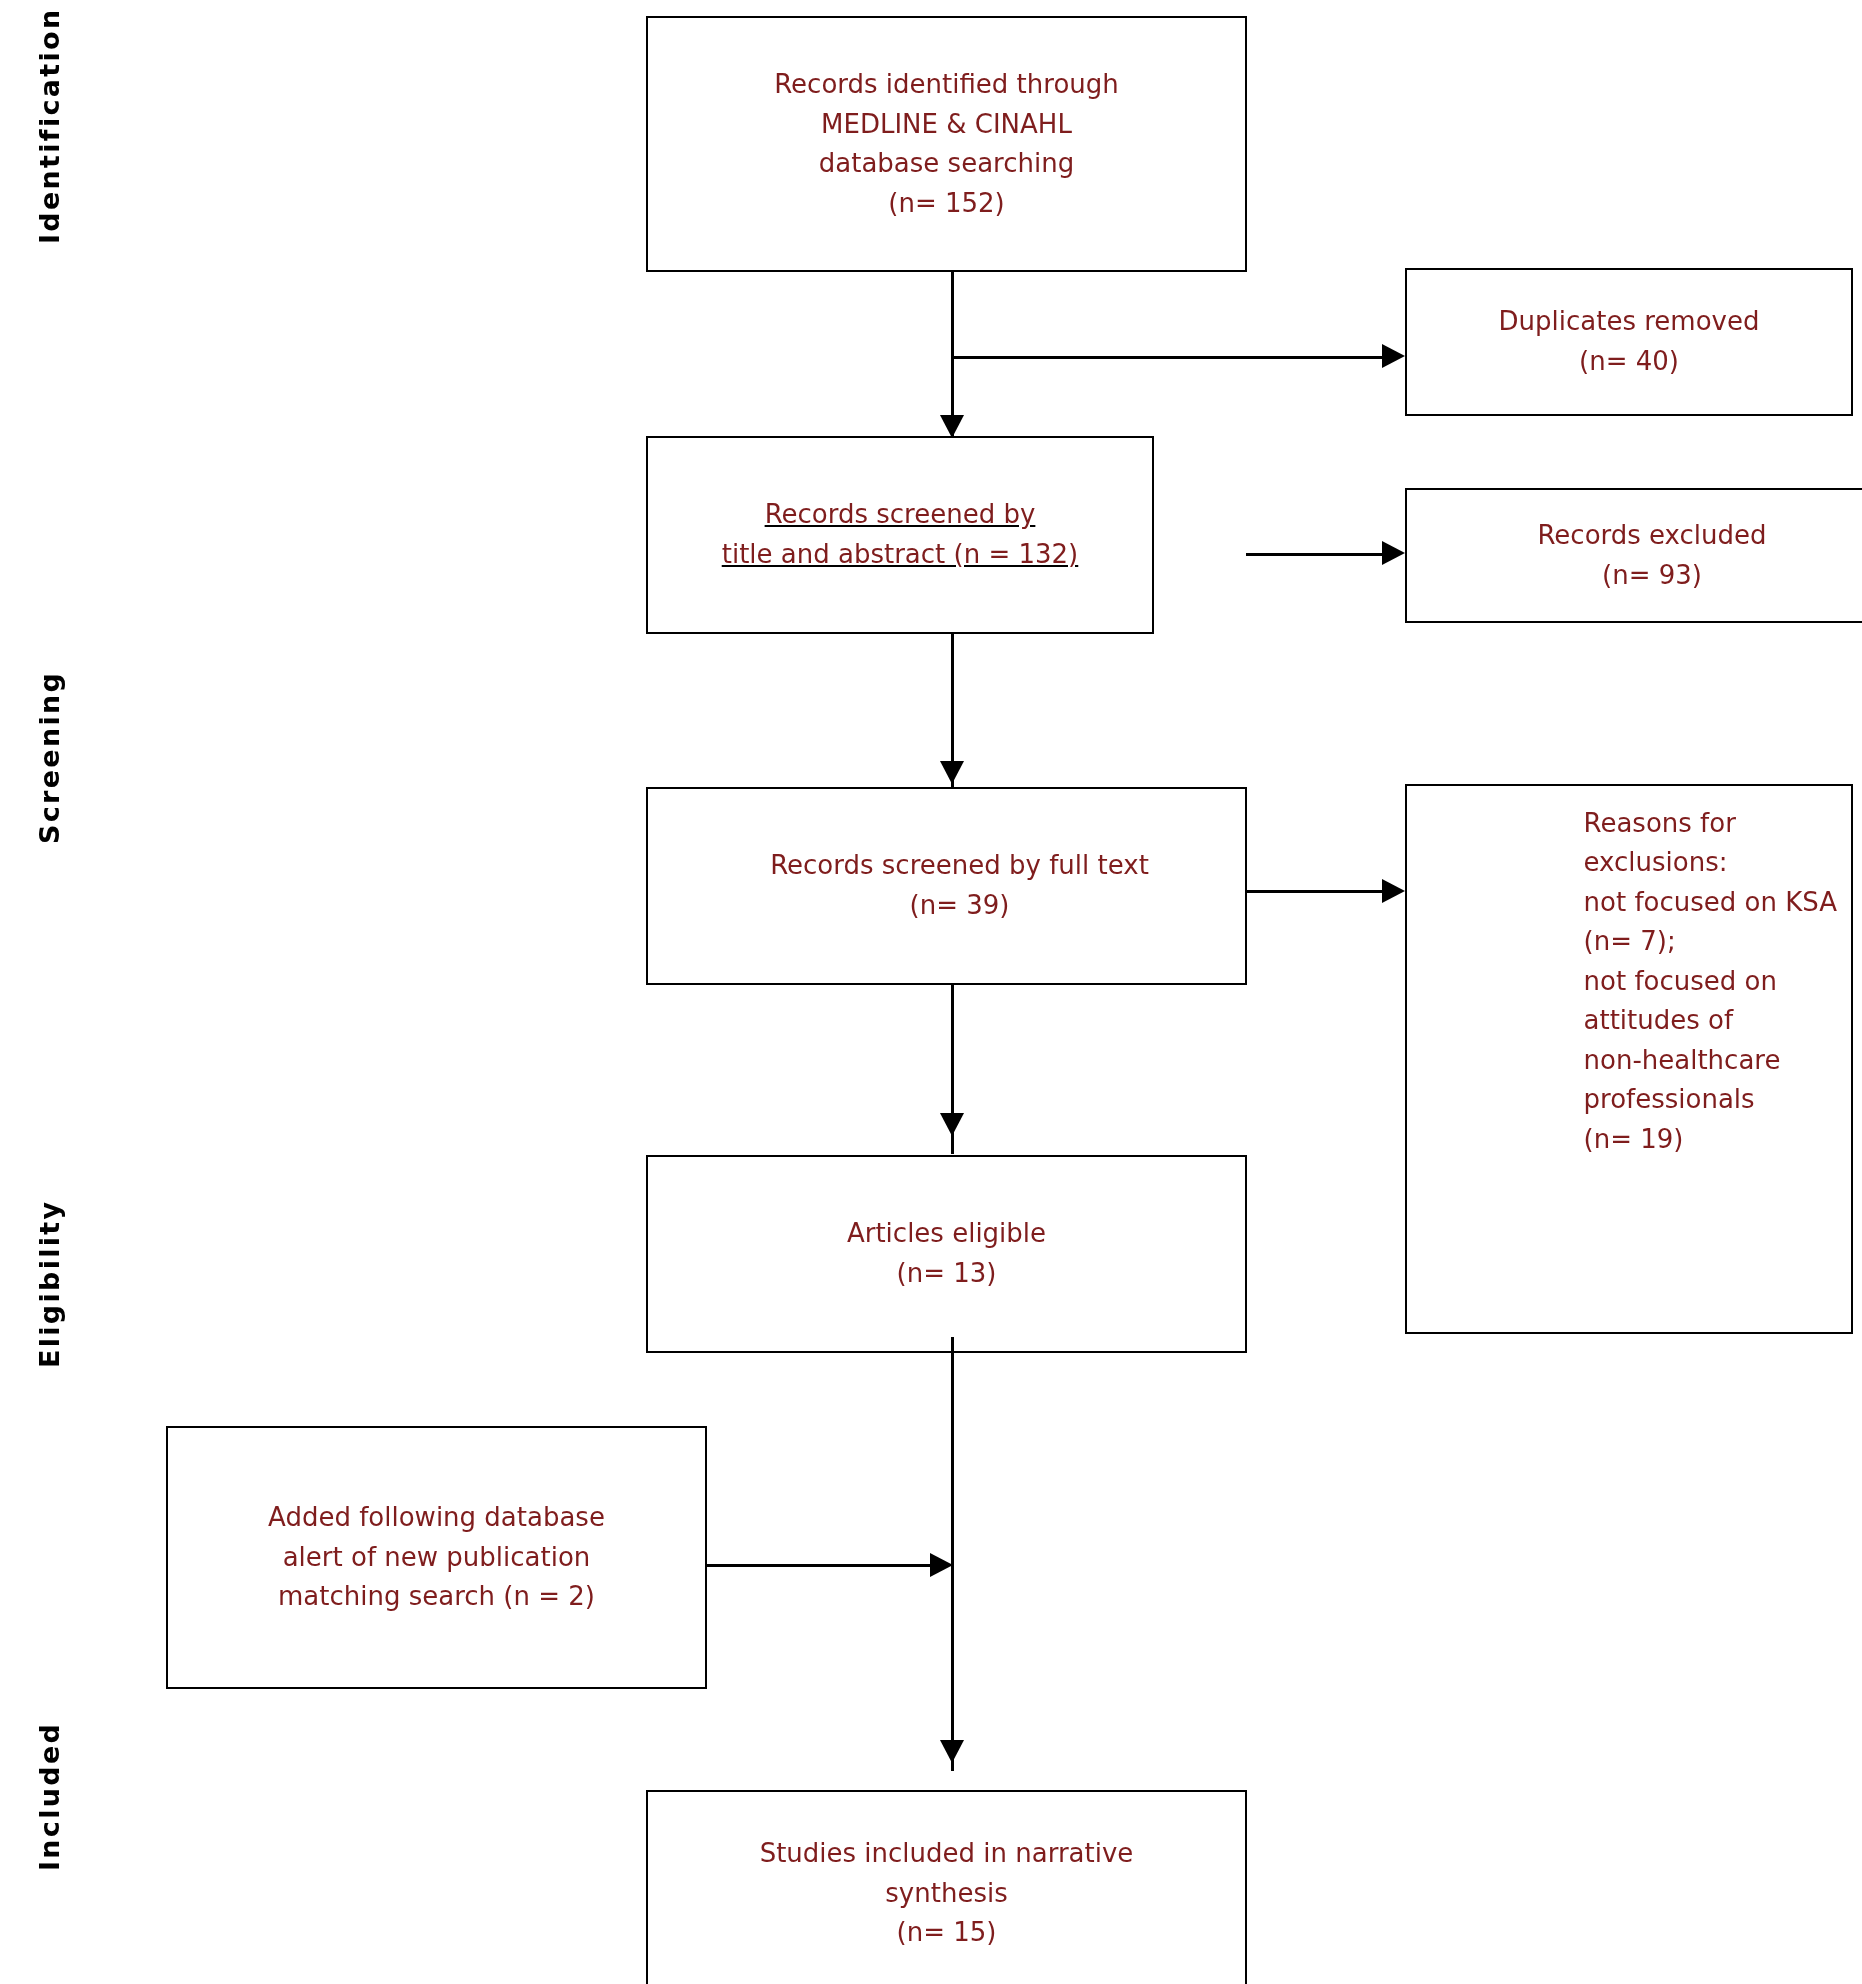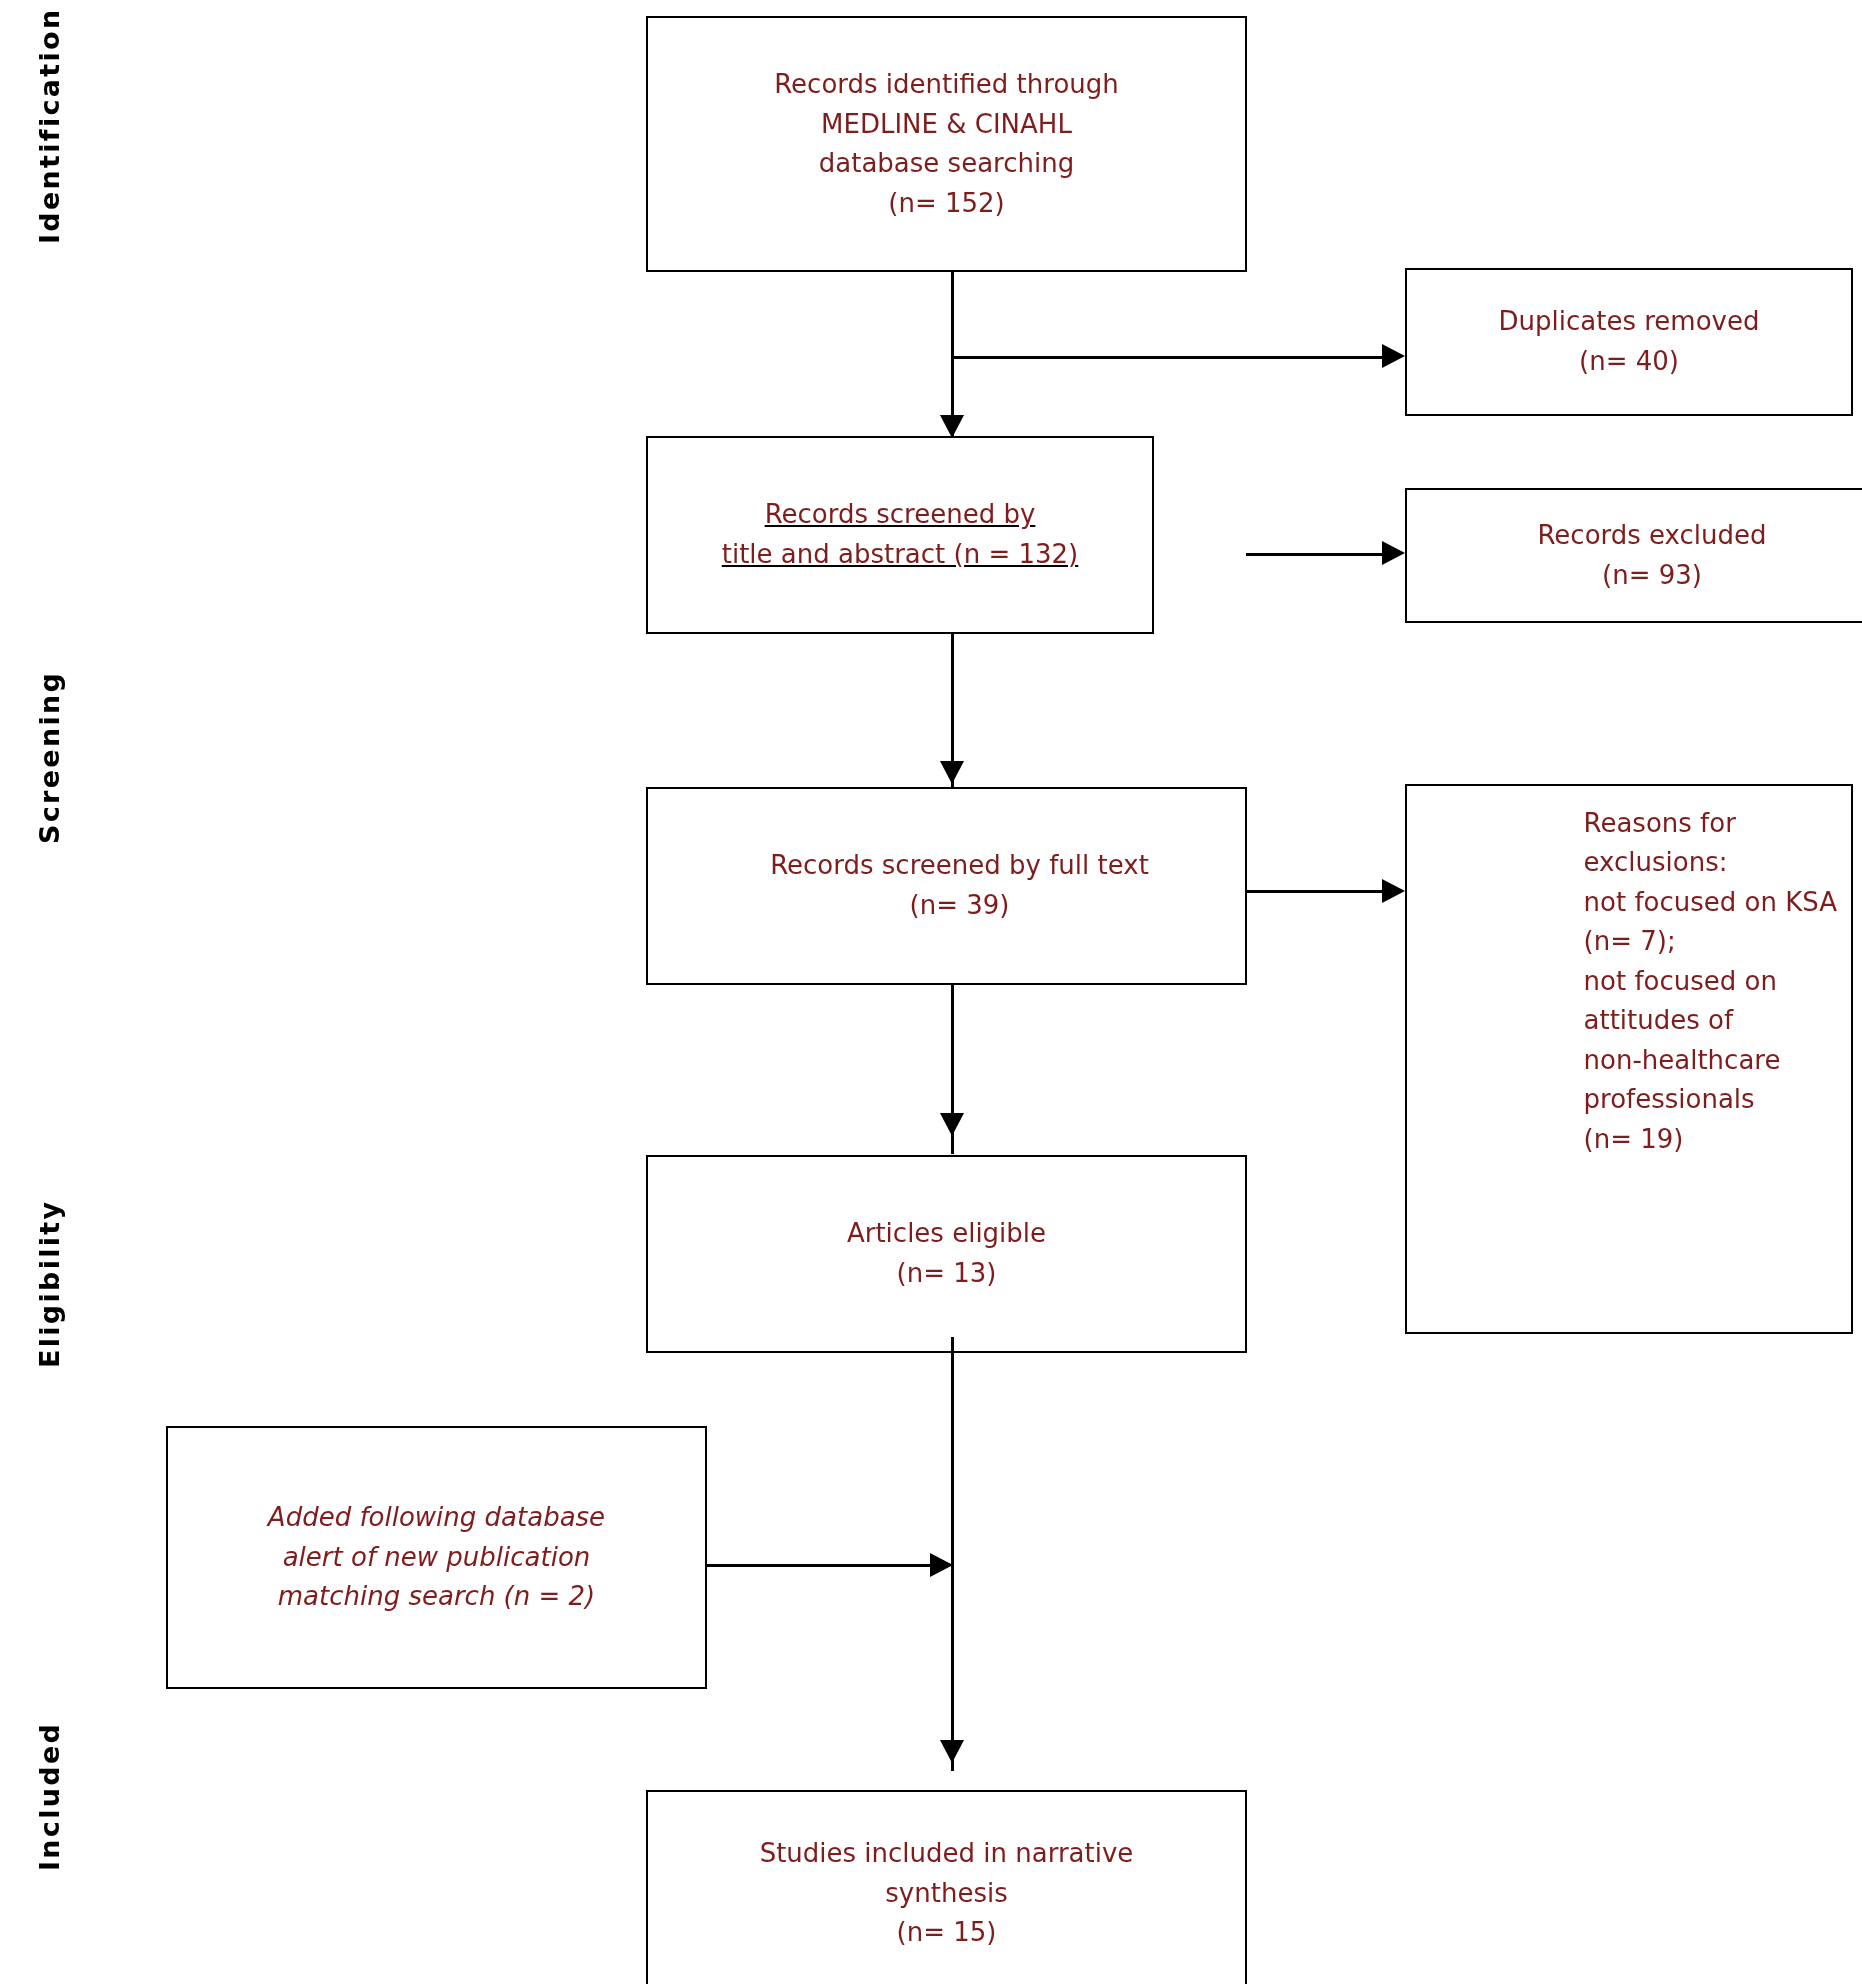--- a/index.html
+++ b/index.html
@@ -156,21 +156,21 @@
   <div class="arrow-down" style="left: 940px; top: 1113px;"></div>
 
   <div class="flow-box" style="left: 646px; top: 1139px; width: 601px; height: 198px; margin-top: 16px;">
     <div class="box-text">Articles eligible
 (n= 13)</div>
   </div>
 
   <div class="vline" style="left: 951px; top: 1337px; height: 434px;"></div>
   <div class="arrow-down" style="left: 940px; top: 1740px;"></div>
 
-  <div class="flow-box" style="left: 166px; top: 1426px; width: 541px; height: 263px; font-style: italic;">
+  <div class="flow-box" style="left: 166px; top: 1426px; width: 541px; height: 263px;">
     <div class="box-text">Added following database
 alert of new publication
 matching search (n = 2)</div>
   </div>
 
   <div class="hline" style="left: 707px; top: 1564px; width: 227px;"></div>
   <div class="arrow-right" style="left: 930px; top: 1553px;"></div>
 
   <div class="flow-box" style="left: 646px; top: 1790px; width: 601px; height: 207px;">
     <div class="box-text">Studies included in narrative

